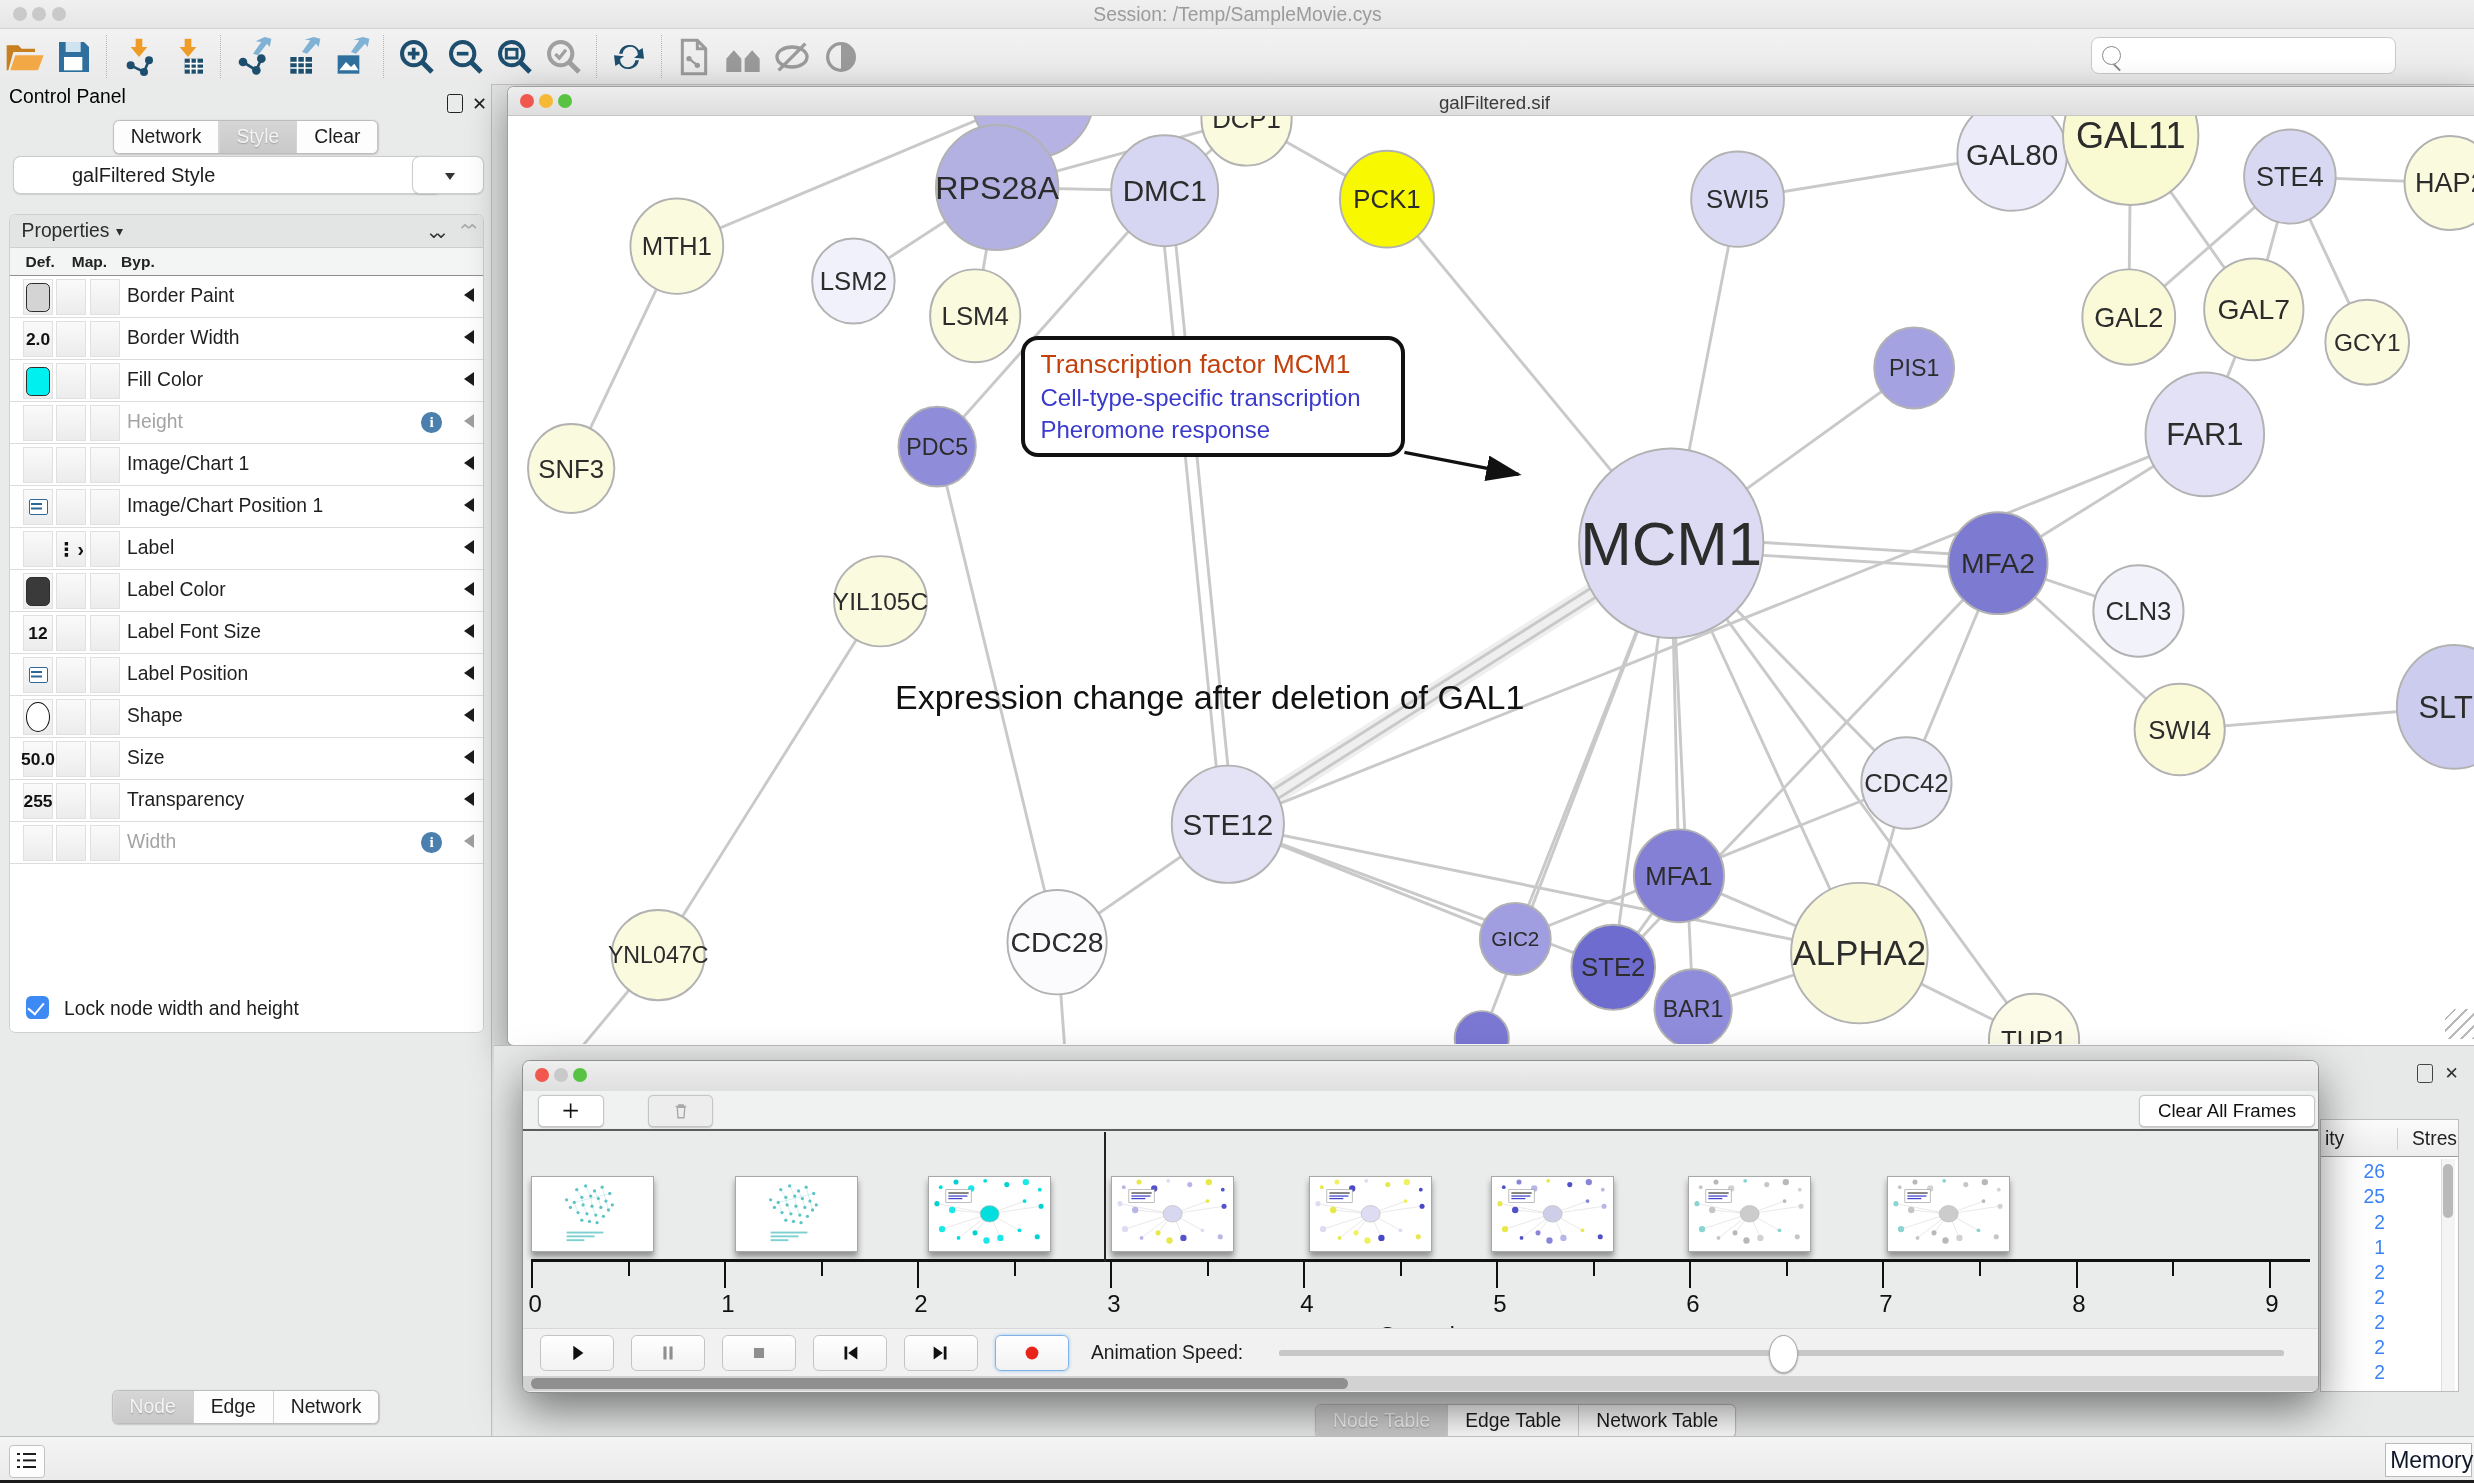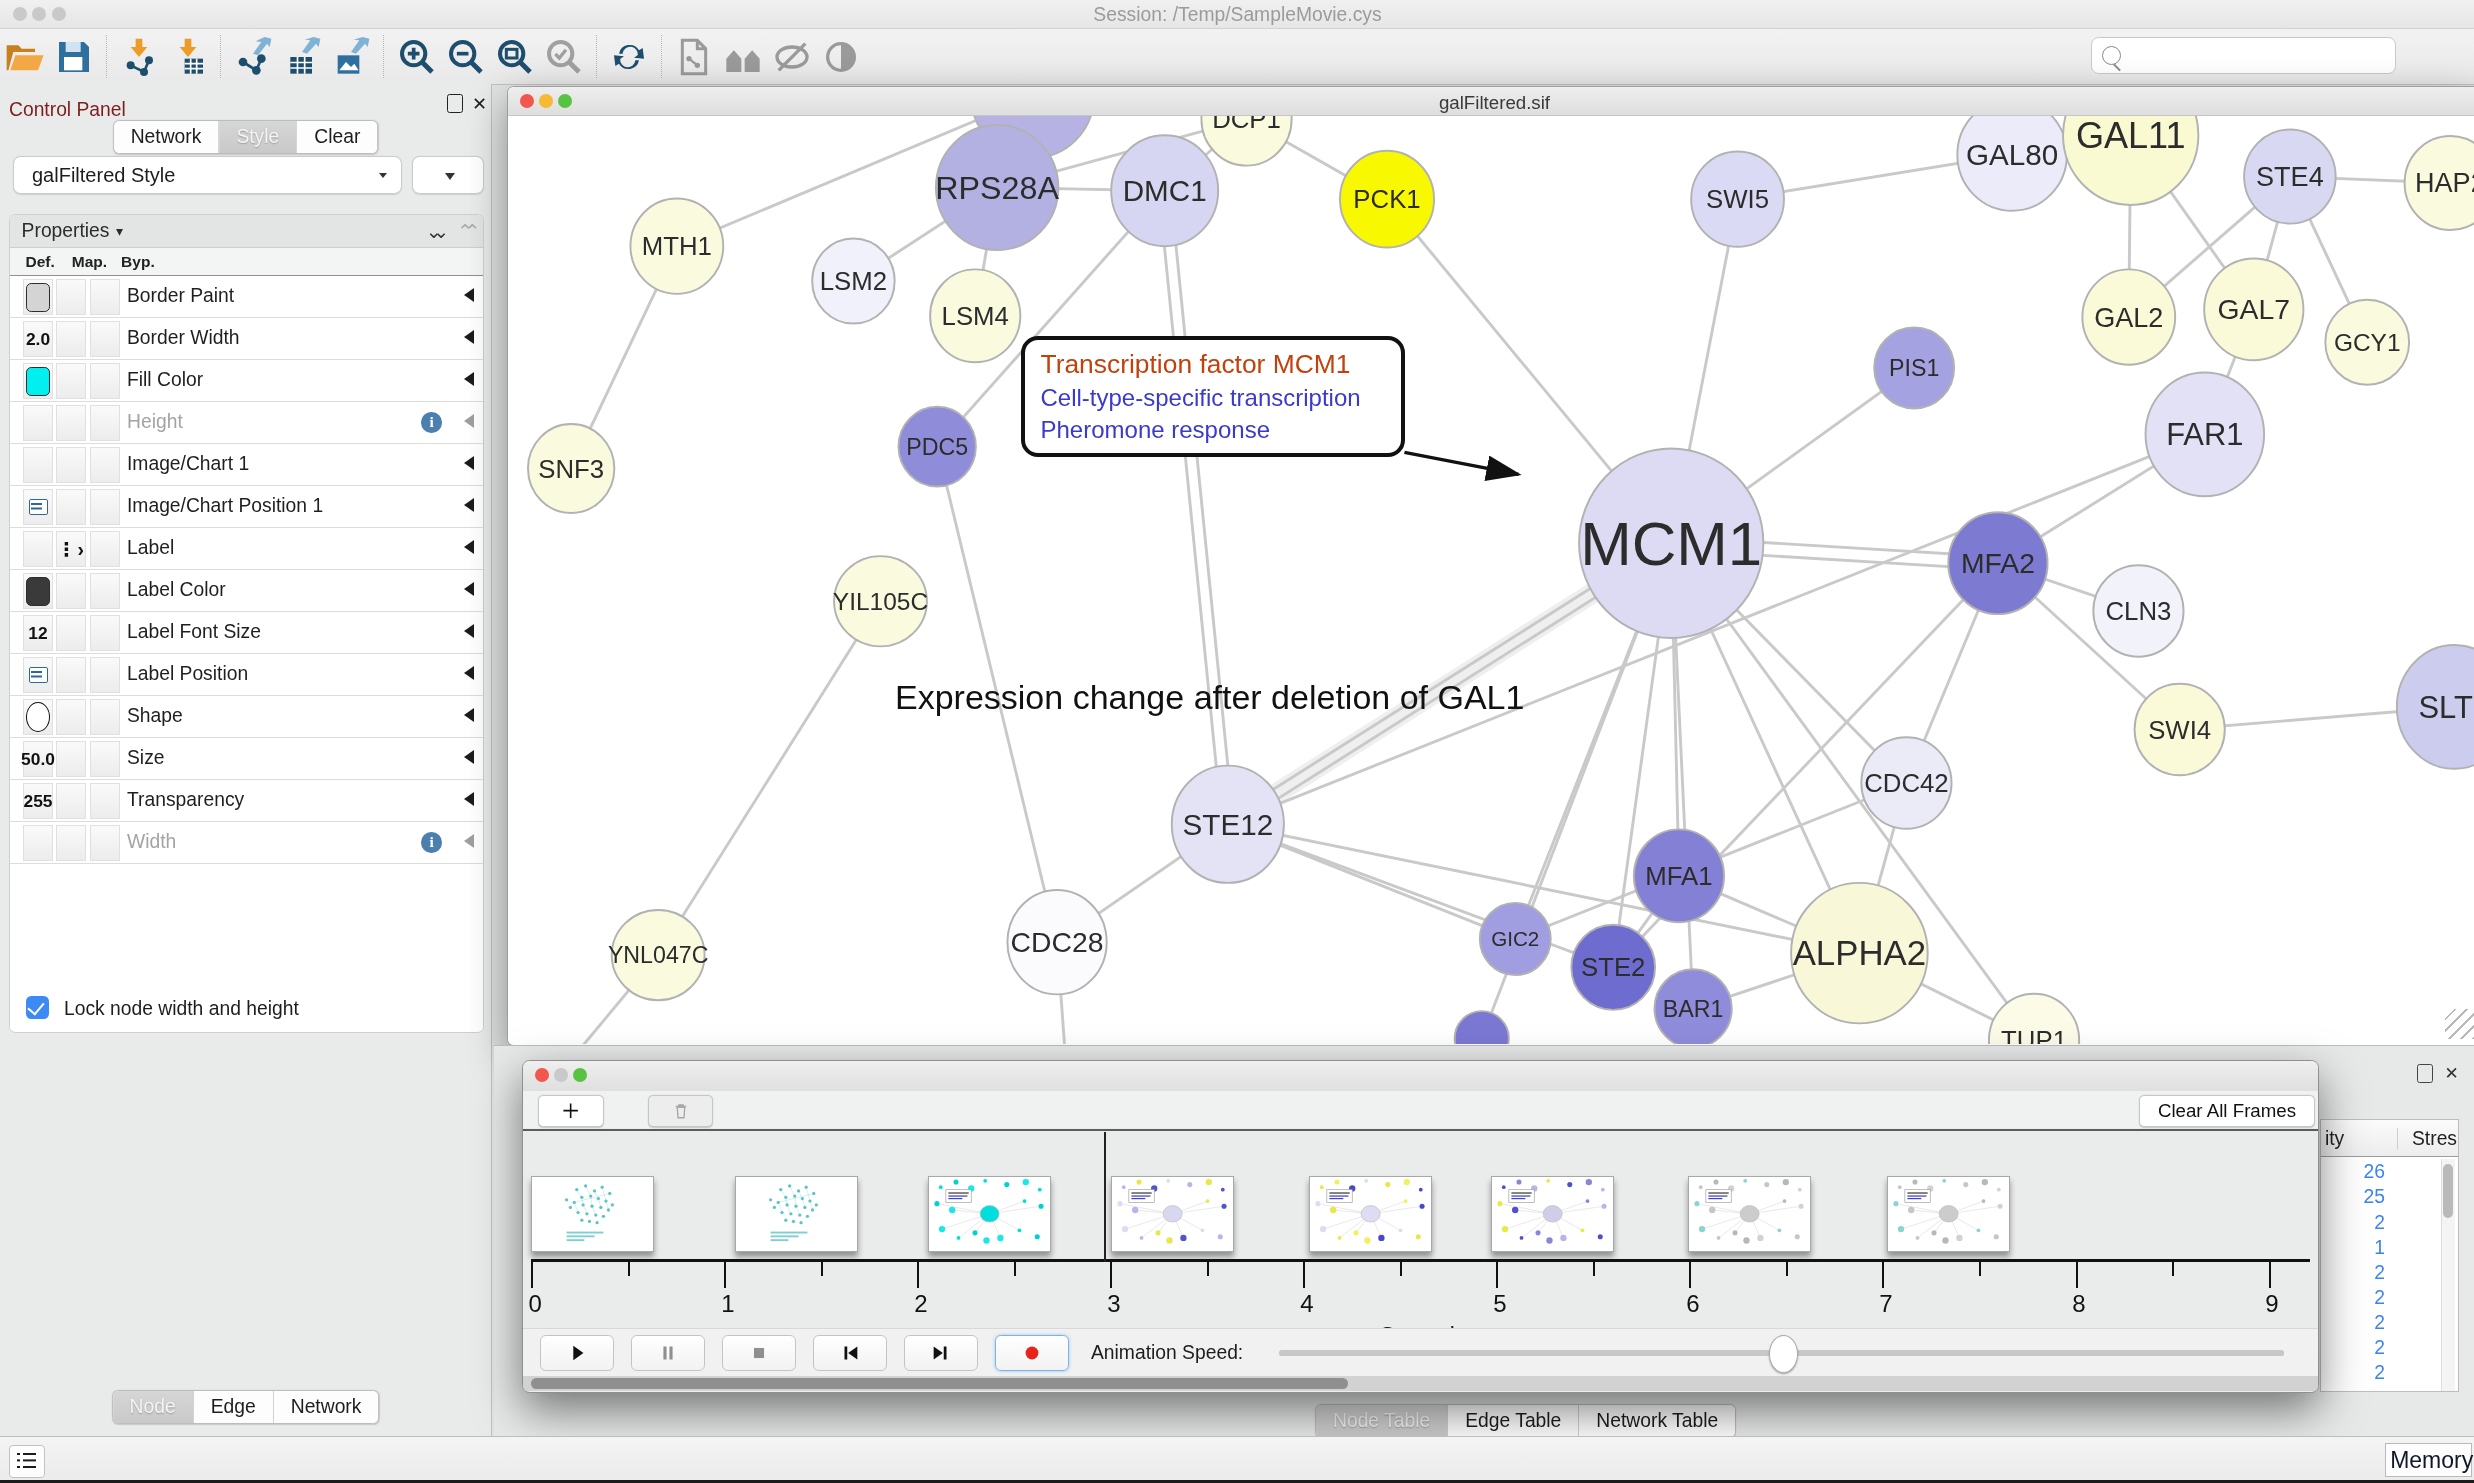--- a/index.html
+++ b/index.html
@@ -10,29 +10,29 @@
   .tl{position:absolute;top:7px;width:14px;height:14px;border-radius:50%;}
   #app-title{width:100%;text-align:center;top:3.9px;font-size:19.3px;color:#9b9b9b;}
   #toolbar{left:0;top:29px;width:2475px;height:55px;background:linear-gradient(#f2f2f2,#e9e9e9);border-bottom:0.6px solid #c2c2c2;display:flex;align-items:center;}
   .tbi{width:40px;height:40px;margin:0 4.5px;flex:0 0 auto;}
   .tbsep{width:0;height:43px;border-left:1.3px dotted #b5b5b5;margin:0 7.7px;flex:0 0 auto;}
   #searchbox{left:2091px;top:37px;width:303px;height:35px;background:#fff;border:1.3px solid #c9c9c9;border-radius:7.7px;display:flex;align-items:center;}
   .mag{width:17px;height:17px;border:1.9px solid #8a8a8a;border-radius:50%;margin-left:10.3px;position:relative;}
   .mag::after{content:"";position:absolute;left:13px;top:15.5px;width:1.9px;height:9px;background:#8a8a8a;transform:rotate(-45deg);}
   
   #cpanel{left:0;top:84px;width:491px;height:1352px;background:#e9eaea;border-right:0.6px solid #c0c0c0;}
-  #cp-title{left:9px;top:15px;font-size:19.3px;color:#7f1d1d;}
+  #cp-title{left:9px;top:2px;font-size:19.3px;color:#000000;}
   .winbtn{font-size:18px;color:#222;}
   .floatsq{width:14px;height:17px;border:1.9px solid #222;border-radius:2.6px;display:inline-block;}
   .seg{display:inline-flex;border:0.6px solid #bdbdbd;border-radius:6.4px;overflow:hidden;background:#fff;box-shadow:0 0.6px 1.3px rgba(0,0,0,.15);}
   .seg>div{padding:5.2px 17px;font-size:19.3px;color:#1d1d1d;border-right:0.6px solid #cfcfcf;background:#fdfdfd;}
   .seg>div:last-child{border-right:none;}
   .seg>div.sel{background:linear-gradient(#d6d6d6,#c9c9c9);color:#f5f5f5;text-shadow:0 1.3px 1.3px #9a9a9a;}
   #cp-tabs{left:50%;transform:translateX(-50%);top:36px;}
-  #style-combo{left:13px;top:72px;width:387px;height:36px;background:#fff;border:1.3px solid #cbcbcb;border-radius:7.7px;display:flex;align-items:center;box-shadow:0 0.6px 1.3px rgba(0,0,0,.12);}
+  #style-combo{left:13px;top:72px;width:387px;height:36px;background:#fff;border:1.3px solid #cbcbcb;border-radius:7.7px;display:flex;align-items:center;box-shadow:0 0.6px 1.3px rgba(0,0,0,.12);padding-left:40px;}
   #style-combo span{margin-left:18px;font-size:20px;color:#1d1d1d;}
   #style-menu-btn{left:412px;top:72px;width:70px;height:36px;background:#fff;border:1.3px solid #cbcbcb;border-radius:7.7px;box-shadow:0 0.6px 1.3px rgba(0,0,0,.12);}
   .caret{position:absolute;right:14px;top:15.5px;width:0;height:0;border-left:5.8px solid transparent;border-right:5.8px solid transparent;border-top:7.7px solid #333;}
   #props{left:9px;top:130px;width:473px;height:817px;background:#fff;border:0.6px solid #cfcfcf;border-radius:6.4px;overflow:hidden;}
   #props-hdr{height:32px;background:#e3e5e5;border-bottom:0.6px solid #cfcfcf;display:flex;align-items:center;}
   #props-hdr .t{margin-left:11.6px;font-size:19.3px;color:#2c2c2c;}
   .dchev{margin-left:auto;font-size:19.3px;color:#333;letter-spacing:-9px;padding-right:17px;}
   .dchev.g{color:#aaa;margin-left:0;padding-right:11.6px;}
   #colhdr{height:27px;background:#f3f4f4;border-bottom:1.3px solid #8f8f8f;font-size:15.5px;font-weight:bold;color:#222;display:flex;align-items:center;}
   #colhdr span{display:inline-block;}

